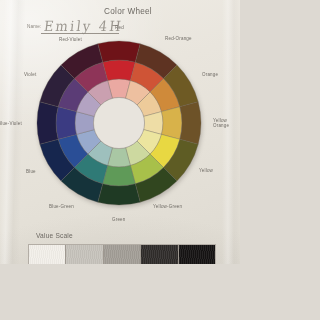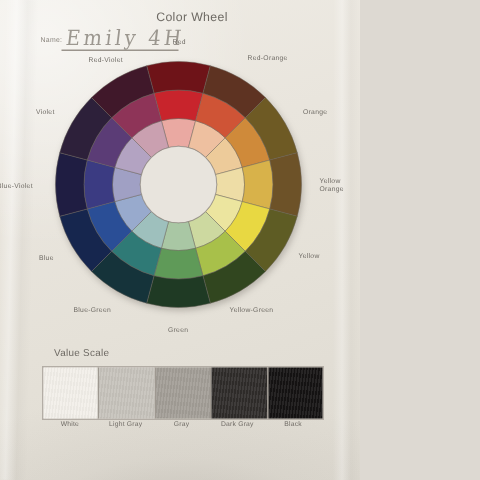--- a/index.html
+++ b/index.html
@@ -2,21 +2,21 @@
 <html><head>
 <meta charset="utf-8">
 <style>
   html,body{margin:0;padding:0;}
   body{
     width:240px;height:320px;overflow:hidden;
     font-family:"Liberation Sans","DejaVu Sans",sans-serif;
     background:#ddd9d2;
   }
   #page{
-    position:relative;width:240px;height:320px;overflow:hidden;
+    position:relative;width:240px;height:264px;overflow:hidden;
     background:
       radial-gradient(ellipse 150% 60% at 50% 112%, rgba(120,114,106,.30) 0%, rgba(150,144,136,.10) 28%, rgba(0,0,0,0) 52%),
       radial-gradient(ellipse 120% 90% at 12% 8%, rgba(255,255,255,.55) 0%, rgba(255,255,255,0) 48%),
       linear-gradient(162deg,#efece5 0%,#e9e5dd 34%,#e5e1d8 62%,#dedad1 100%);
   }
   
   .crease{position:absolute;background:linear-gradient(90deg,rgba(255,255,255,0),rgba(255,255,255,.5),rgba(0,0,0,.04),rgba(255,255,255,0));pointer-events:none;}
   .c1{left:0;top:0;width:22px;height:320px;transform:rotate(1.4deg);opacity:.7;}
   .c2{right:0;top:0;width:18px;height:320px;opacity:.55;}
 

